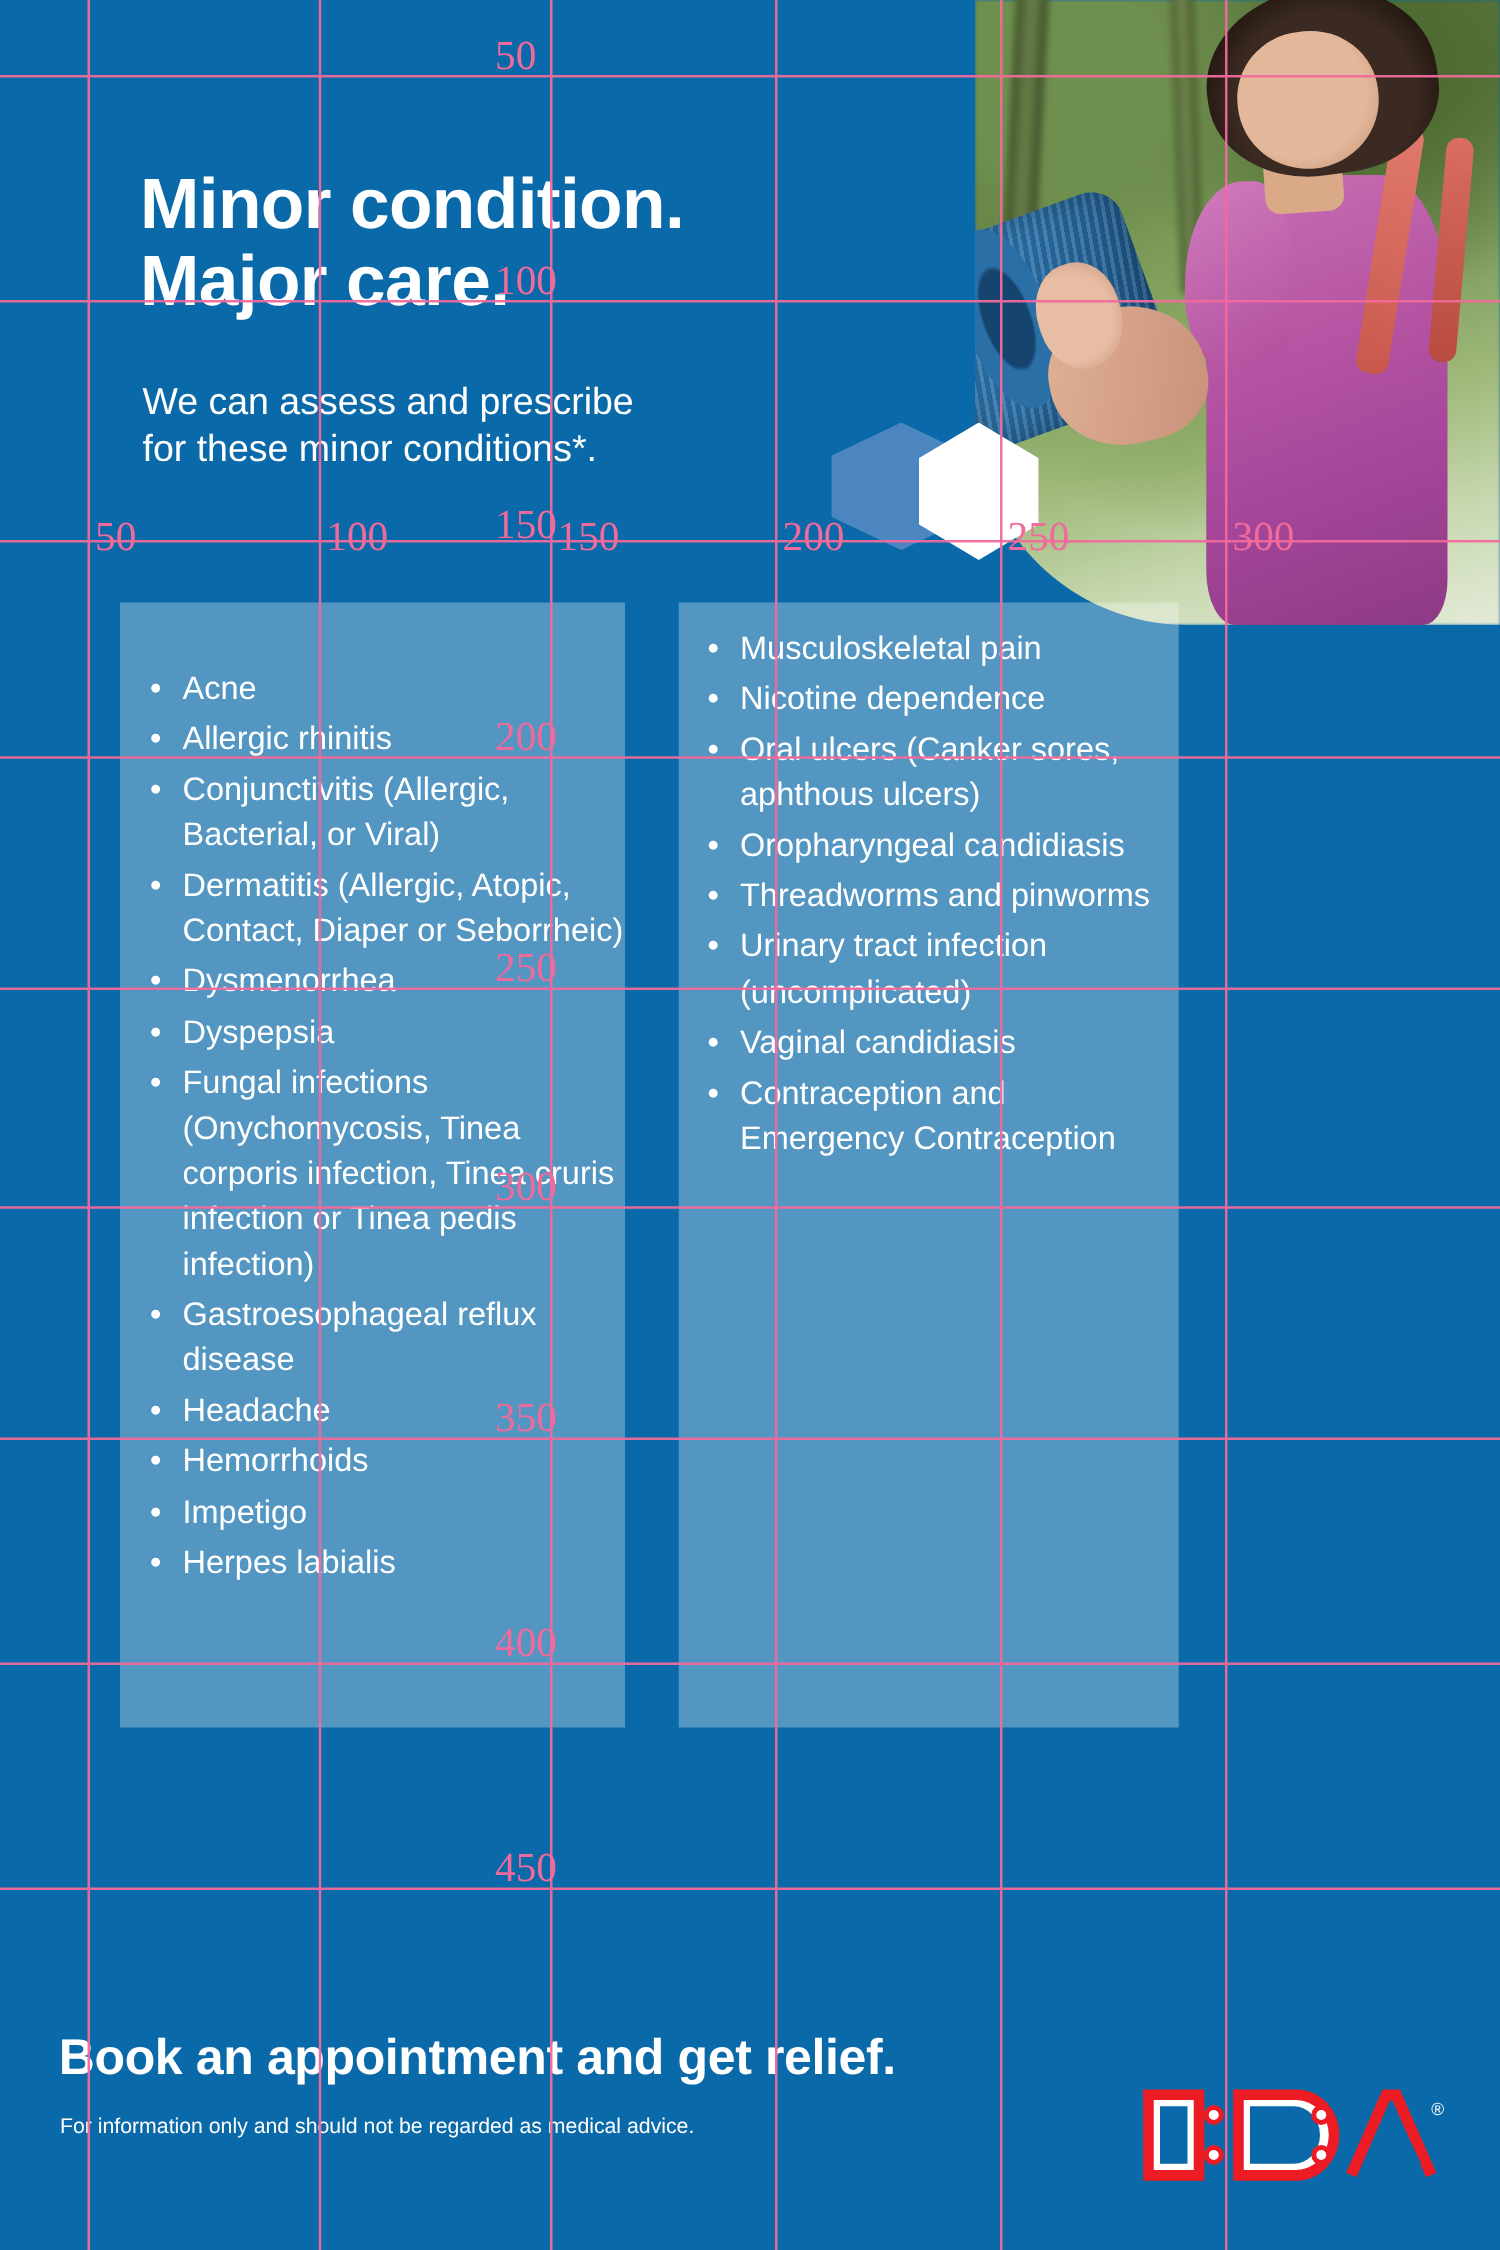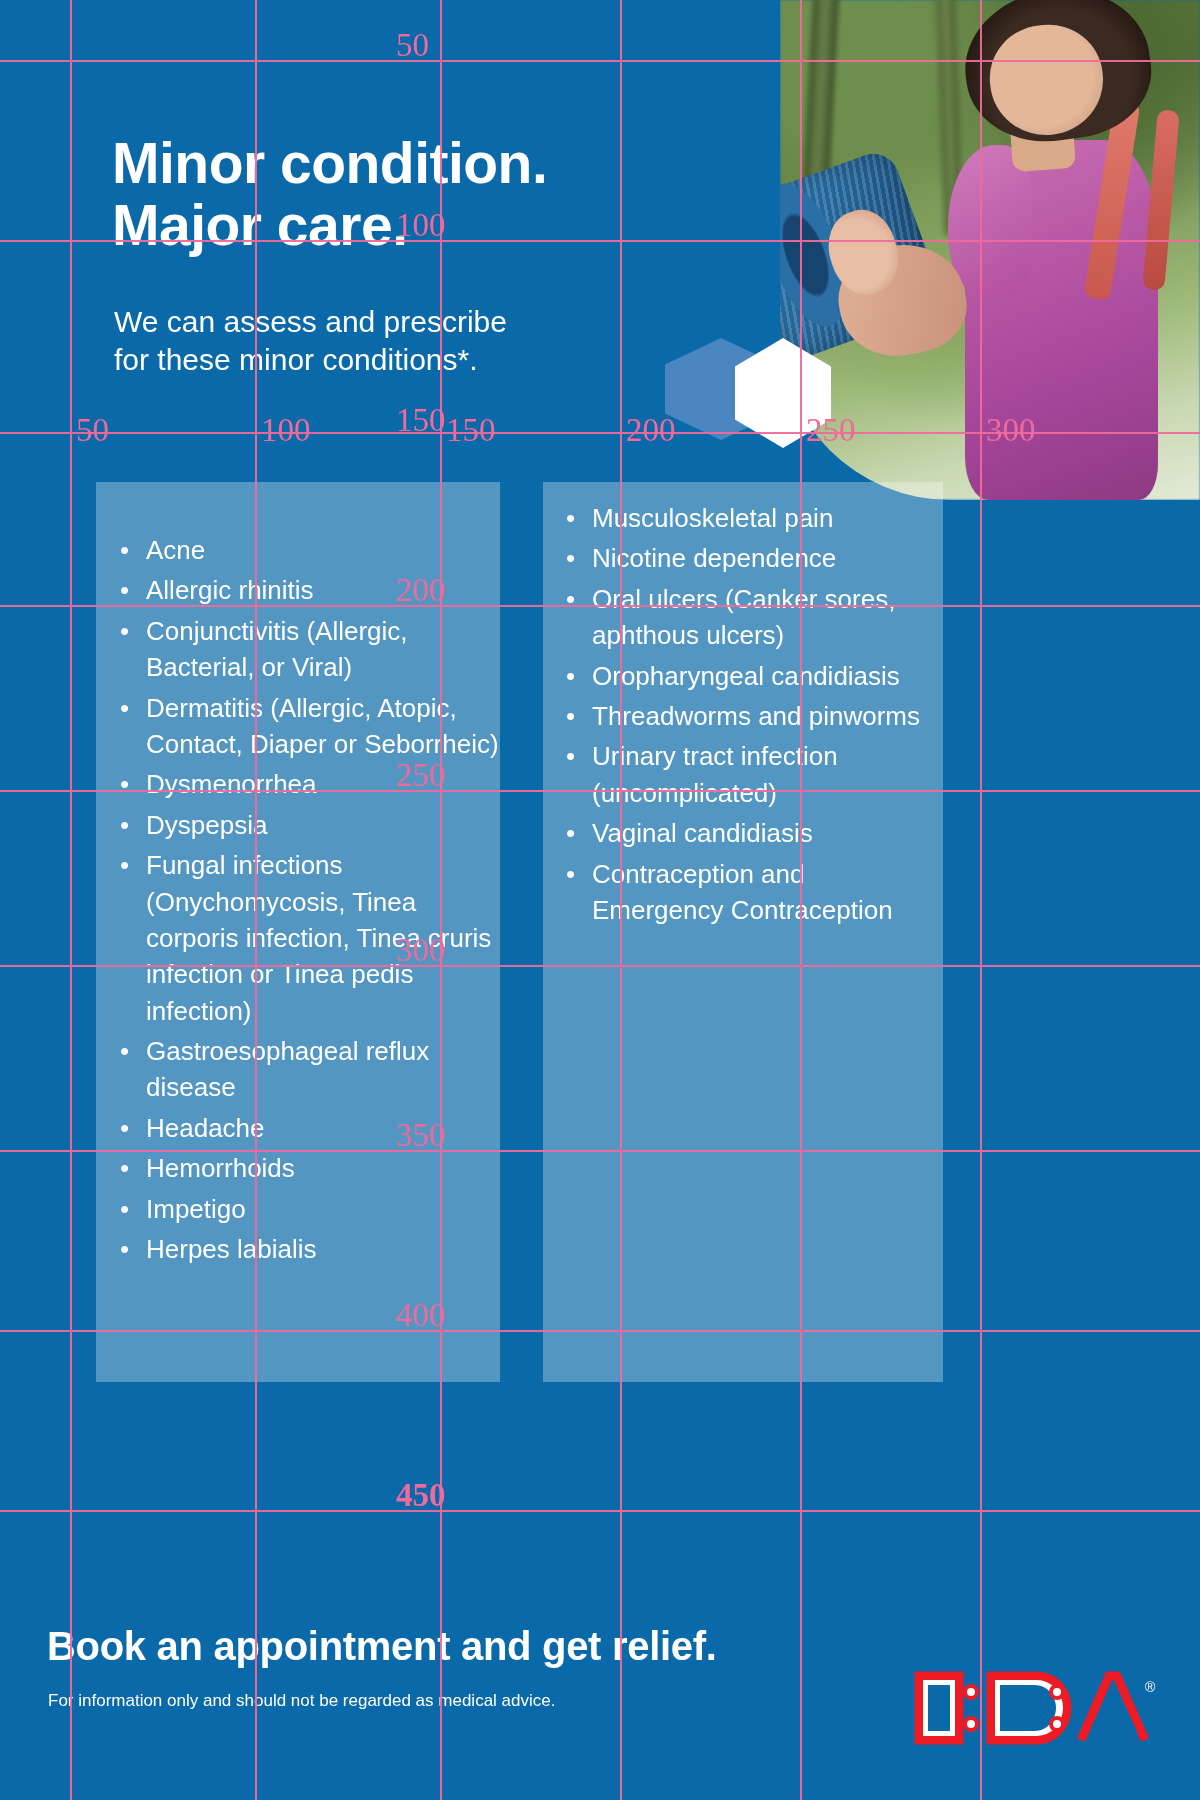--- a/index.html
+++ b/index.html
@@ -298,16 +298,16 @@
       <div class="glabel" style="left: 806px; top: 412px;">250</div>
       <div class="glabel" style="left: 986px; top: 412px;">300</div>
       <div class="glabel" style="left: 396px; top: 27px;">50</div>
       <div class="glabel" style="left: 396px; top: 207px;">100</div>
       <div class="glabel" style="left: 396px; top: 402px;">150</div>
       <div class="glabel" style="left: 396px; top: 572px;">200</div>
       <div class="glabel" style="left: 396px; top: 757px;">250</div>
       <div class="glabel" style="left: 396px; top: 932px;">300</div>
       <div class="glabel" style="left: 396px; top: 1117px;">350</div>
       <div class="glabel" style="left: 396px; top: 1297px;">400</div>
-      <div class="glabel" style="left: 396px; top: 1477px; font-weight: bold;">450</div>
+      <div class="glabel" style="left: 396px; top: 1477px;">450</div>
     </div>
 
 </div>
 
 </body></html>

